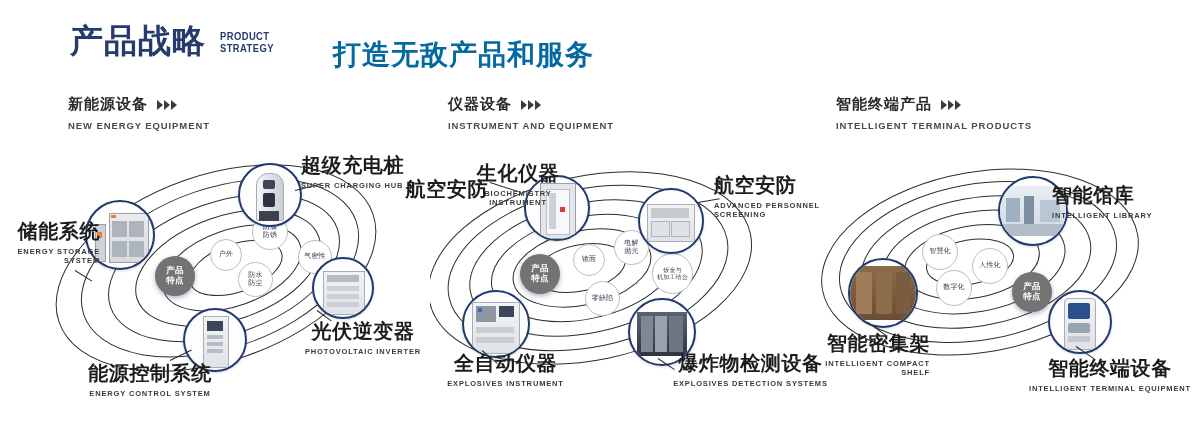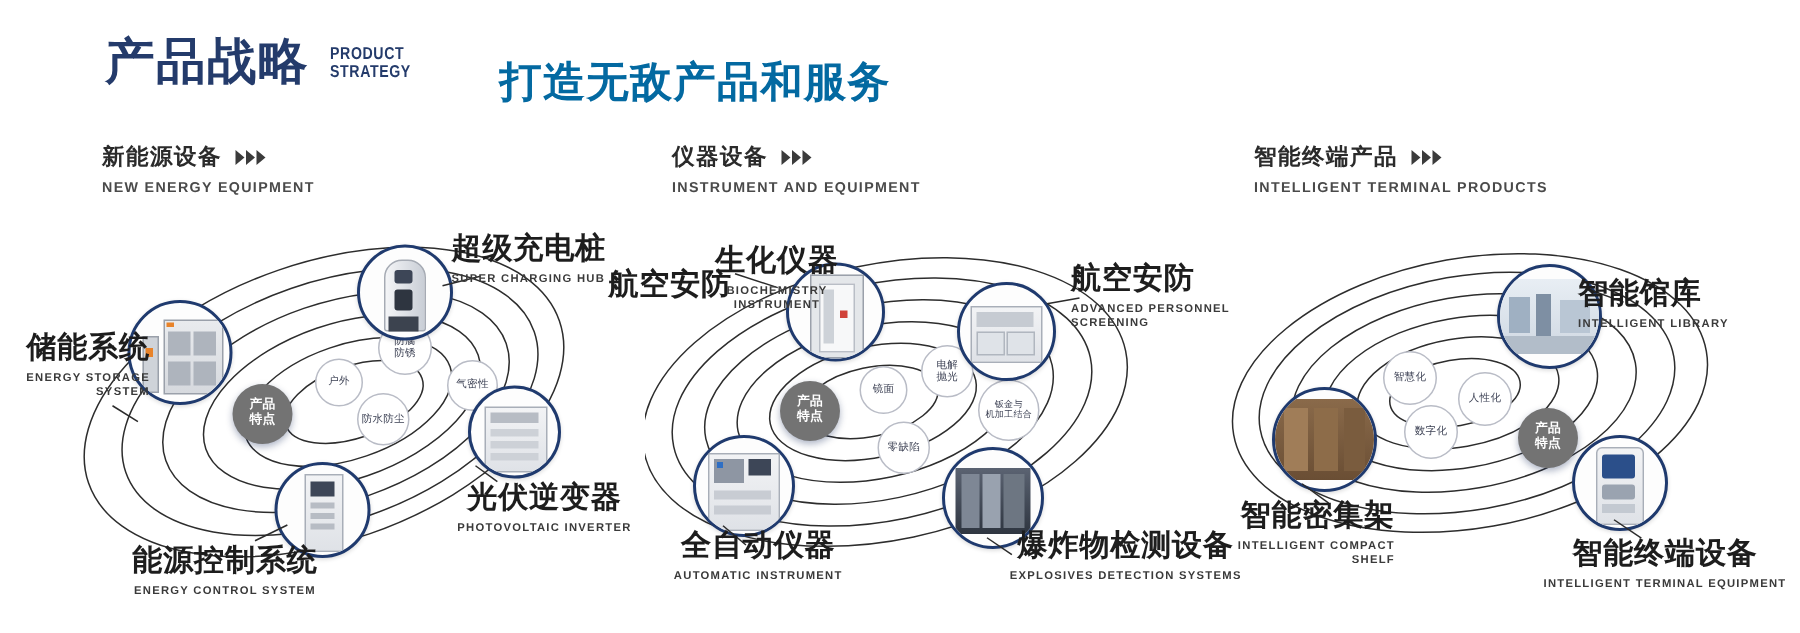--- a/index.html
+++ b/index.html
@@ -161,21 +161,21 @@
     <div class="feat" style="left:170px;top:89px;width:30px;height:30px;">
       <span>户外</span>
     </div>
     <div class="feat" style="left:212px;top:64px;width:34px;height:34px;flex-direction:column;">
       <span>防腐</span>
       <span>防锈</span>
     </div>
     <div class="feat" style="left:258px;top:90px;width:32px;height:32px;">
       <span>气密性</span>
     </div>
-    <div class="feat" style="left:198px;top:112px;width:33px;height:33px;flex-direction:row;">
+    <div class="feat" style="left:198px;top:112px;width:33px;height:33px;flex-direction:column;">
       <span>防水</span>
       <span>防尘</span>
     </div>
 
     <div class="node" style="left:45px;top:50px;width:66px;height:66px;">
       <div class="inner">
         <div class="dev" style="left:8px;top:22px;width:9px;height:36px;background:#cfd3d9;border:1px solid #9aa0aa;"></div>
         <div class="dev orange" style="left:10px;top:30px;width:5px;height:6px;"></div>
         <div class="dev cab" style="left:22px;top:11px;width:38px;height:48px;"></div>
         <div class="dev orange" style="left:24px;top:13px;width:5px;height:3px;"></div>
@@ -320,21 +320,21 @@
   <div class="lbl c" style="left:462px;top:160px;width:112px;">
     <div class="cn">生化仪器</div>
     <div class="en">BIOCHEMISTRY INSTRUMENT</div>
   </div>
   <div class="lbl l" style="left:714px;top:172px;width:130px;">
     <div class="cn">航空安防</div>
     <div class="en">ADVANCED PERSONNEL SCREENING</div>
   </div>
   <div class="lbl c" style="left:428px;top:350px;width:155px;">
     <div class="cn">全自动仪器</div>
-    <div class="en">AUTOMATIC INSTRUMENT</div>
+    <div class="en">EXPLOSIVES INSTRUMENT</div>
   </div>
   <div class="lbl c" style="left:663px;top:350px;width:175px;">
     <div class="cn">爆炸物检测设备</div>
     <div class="en">EXPLOSIVES DETECTION SYSTEMS</div>
   </div>
 
   <div class="group" id="g3" style="left:820px;top:150px;width:380px;height:240px;">
 
     <svg class="orbits" width="380" height="240">
       <g fill="none" stroke="#2d2d2d" stroke-width="1">

